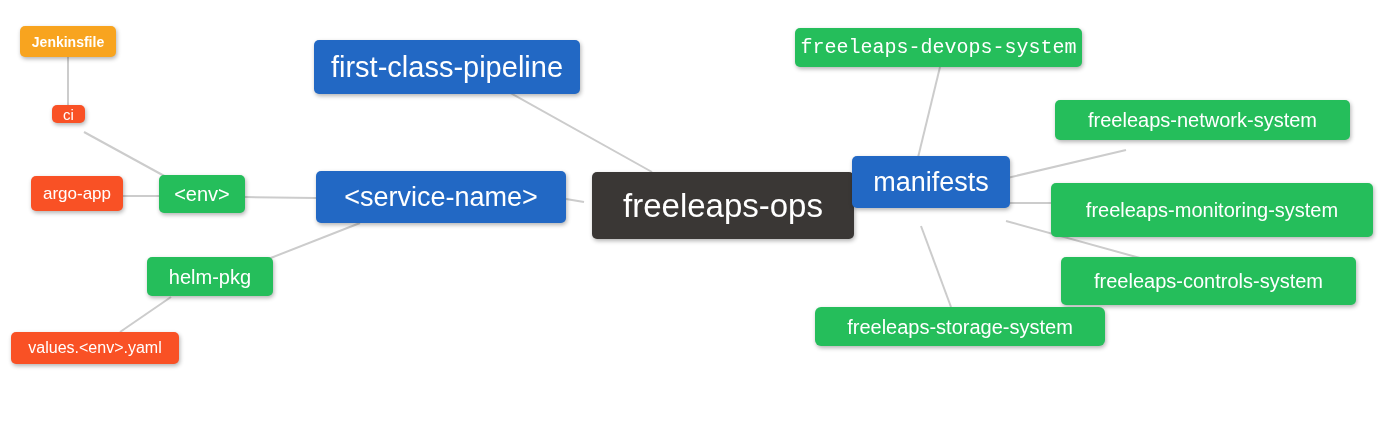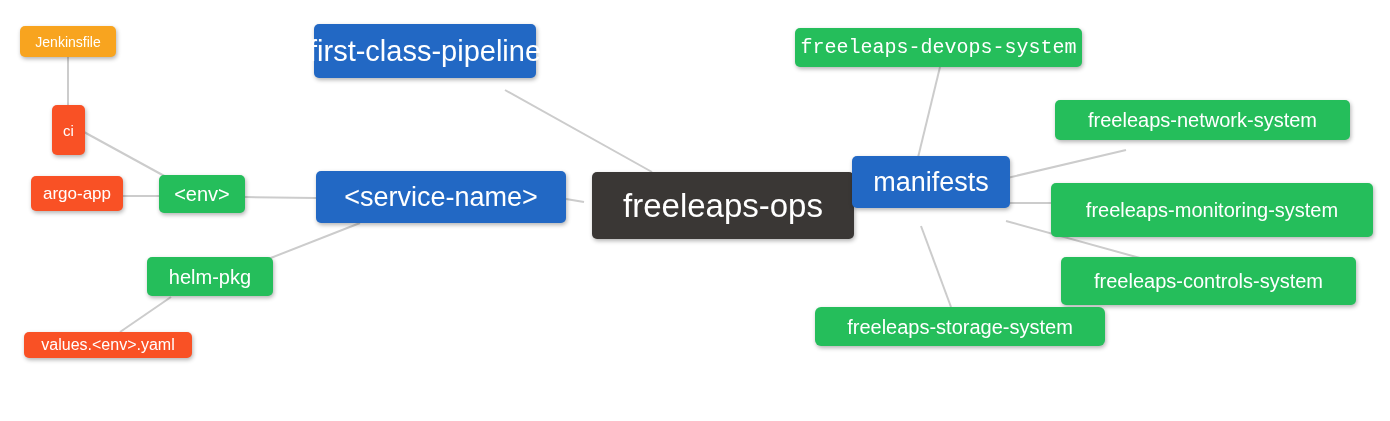--- a/index.html
+++ b/index.html
@@ -37,21 +37,21 @@
     border-radius: 5px;
     box-shadow: 1px 2px 4px rgba(0,0,0,0.3);
     white-space: nowrap;
     cursor: pointer;
     line-height: 1;
     font-weight: 400;
   }
   .c-blue   { background: var(--c-blue,   #2268C4); }
   .c-green  { background: var(--c-green,  #25BE5B); }
   .c-red    { background: var(--c-red,    #F95125); }
-  .c-orange { background: var(--c-orange, #F8A41F); }
+  .c-orange { background: var(--c-orange, #F8A41F); font-weight: bold; }
   .c-dark   { background: var(--c-dark,   #3A3735); margin-left: 8px; }
 </style>
 </head>
 <body>
 
 <div class="canvas">
 
   <svg class="edges">
     <line x1="68" y1="57" x2="68" y2="105"></line>
     <line x1="84" y1="132" x2="168" y2="178"></line>
@@ -64,33 +64,33 @@
     <line x1="844" y1="207" x2="854" y2="205"></line>
     <line x1="940" y1="67" x2="914" y2="174"></line>
     <line x1="1007" y1="178" x2="1126" y2="150"></line>
     <line x1="1010" y1="203" x2="1051" y2="203"></line>
     <line x1="1006" y1="221" x2="1140" y2="258"></line>
     <line x1="921" y1="226" x2="951" y2="307"></line>
   </svg>
 
   <div class="node c-orange" style="left:20px;  top:26px;  width:96px;  height:31px; font-size:14px;">Jenkinsfile</div>
 
-  <div class="node c-red" style="left:52px;  top:105px; width:33px;  height:50px; font-size:15px;">ci</div>
+  <div class="node c-red" style="left:52px;  top:105px; width:33px;  height:18px; font-size:15px;">ci</div>
 
   <div class="node c-red" style="left:31px;  top:176px; width:92px;  height:35px; font-size:17px;">argo-app</div>
 
   <div class="node c-green" style="left:159px; top:175px; width:86px;  height:38px; font-size:20px;">&lt;env&gt;</div>
 
   <div class="node c-green" style="left:147px; top:257px; width:126px; height:39px; font-size:20px;">helm-pkg</div>
 
-  <div class="node c-red" style="left:24px;   top:332px; width:168px; height:26px; font-size:16px;">values.&lt;env&gt;.yaml</div>
+  <div class="node c-red" style="left:11px;   top:332px; width:168px; height:32px; font-size:16px;">values.&lt;env&gt;.yaml</div>
 
   <div class="node c-blue" style="left:316px; top:171px; width:250px; height:52px; font-size:27px;">&lt;service-name&gt;</div>
 
-  <div class="node c-blue" style="left:314px; top:24px;  width:222px; height:54px; font-size:29px;">first-class-pipeline</div>
+  <div class="node c-blue" style="left:314px; top:40px;  width:266px; height:54px; font-size:29px;">first-class-pipeline</div>
 
   <div class="node c-dark" style="left:584px; top:172px; width:262px; height:67px; font-size:33px;">freeleaps-ops</div>
 
   <div class="node c-blue" style="left:852px; top:156px; width:158px; height:52px; font-size:27px;">manifests</div>
 
   <div class="node c-green" style="left:795px; top:28px;  width:287px; height:39px; font-size:20px;font-family:Liberation Mono, monospace;">freeleaps-devops-system</div>
 
   <div class="node c-green" style="left:1055px;top:100px; width:295px; height:40px; font-size:20px;">freeleaps-network-system</div>
 
   <div class="node c-green" style="left:1051px;top:183px; width:322px; height:54px; font-size:20px;">freeleaps-monitoring-system</div>

